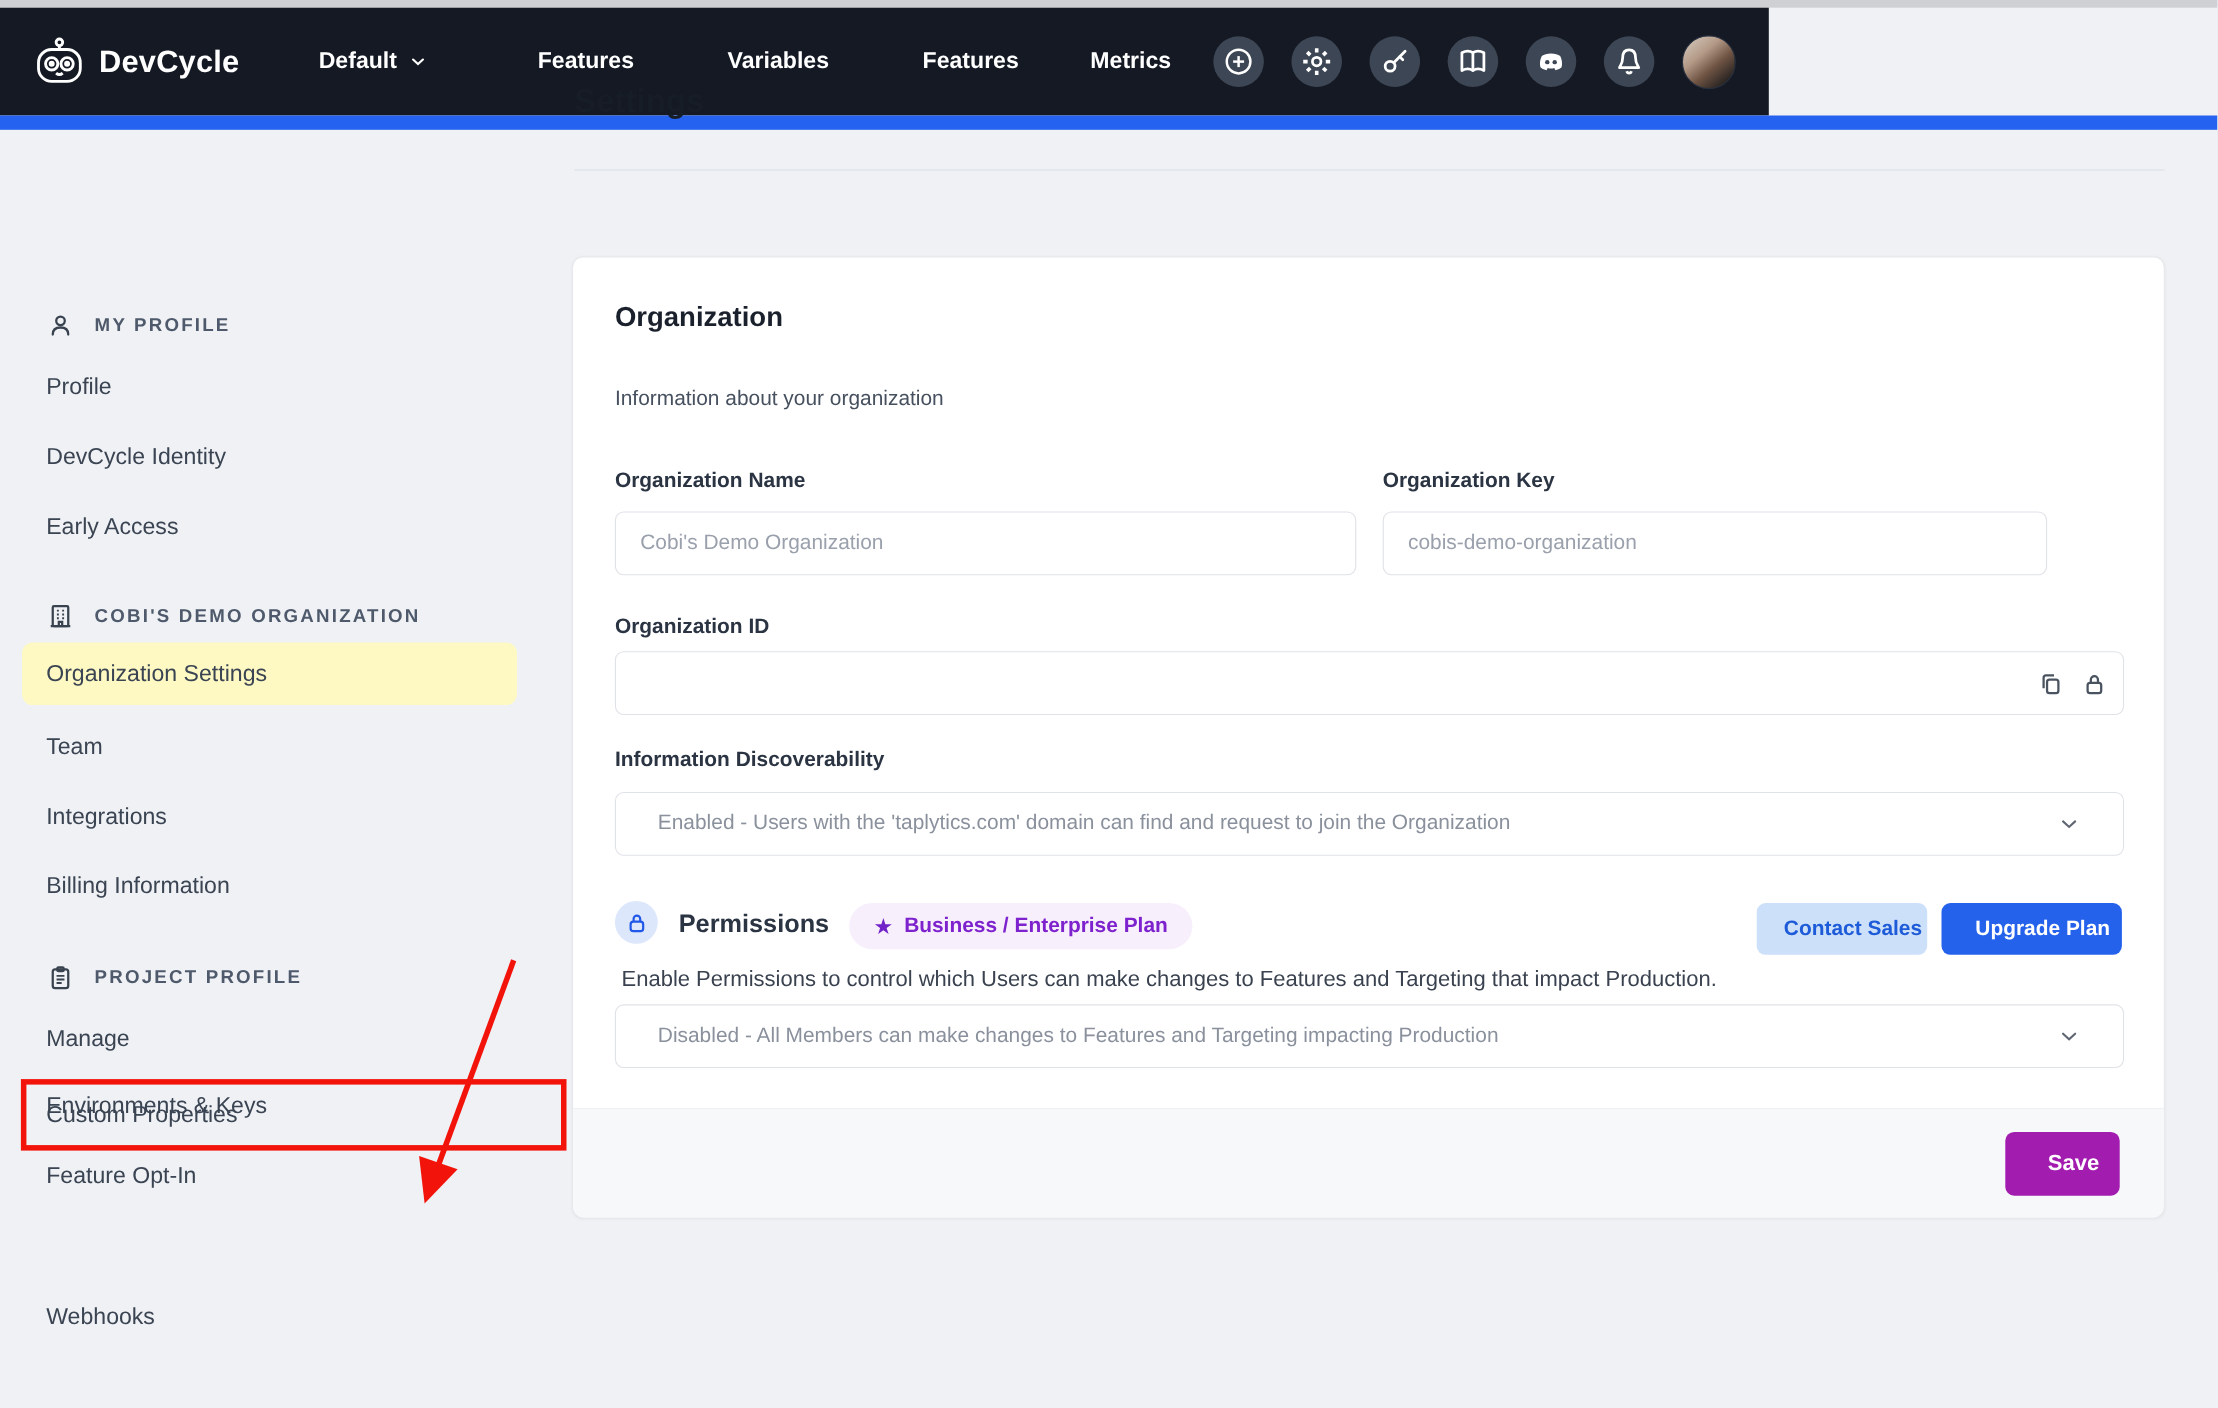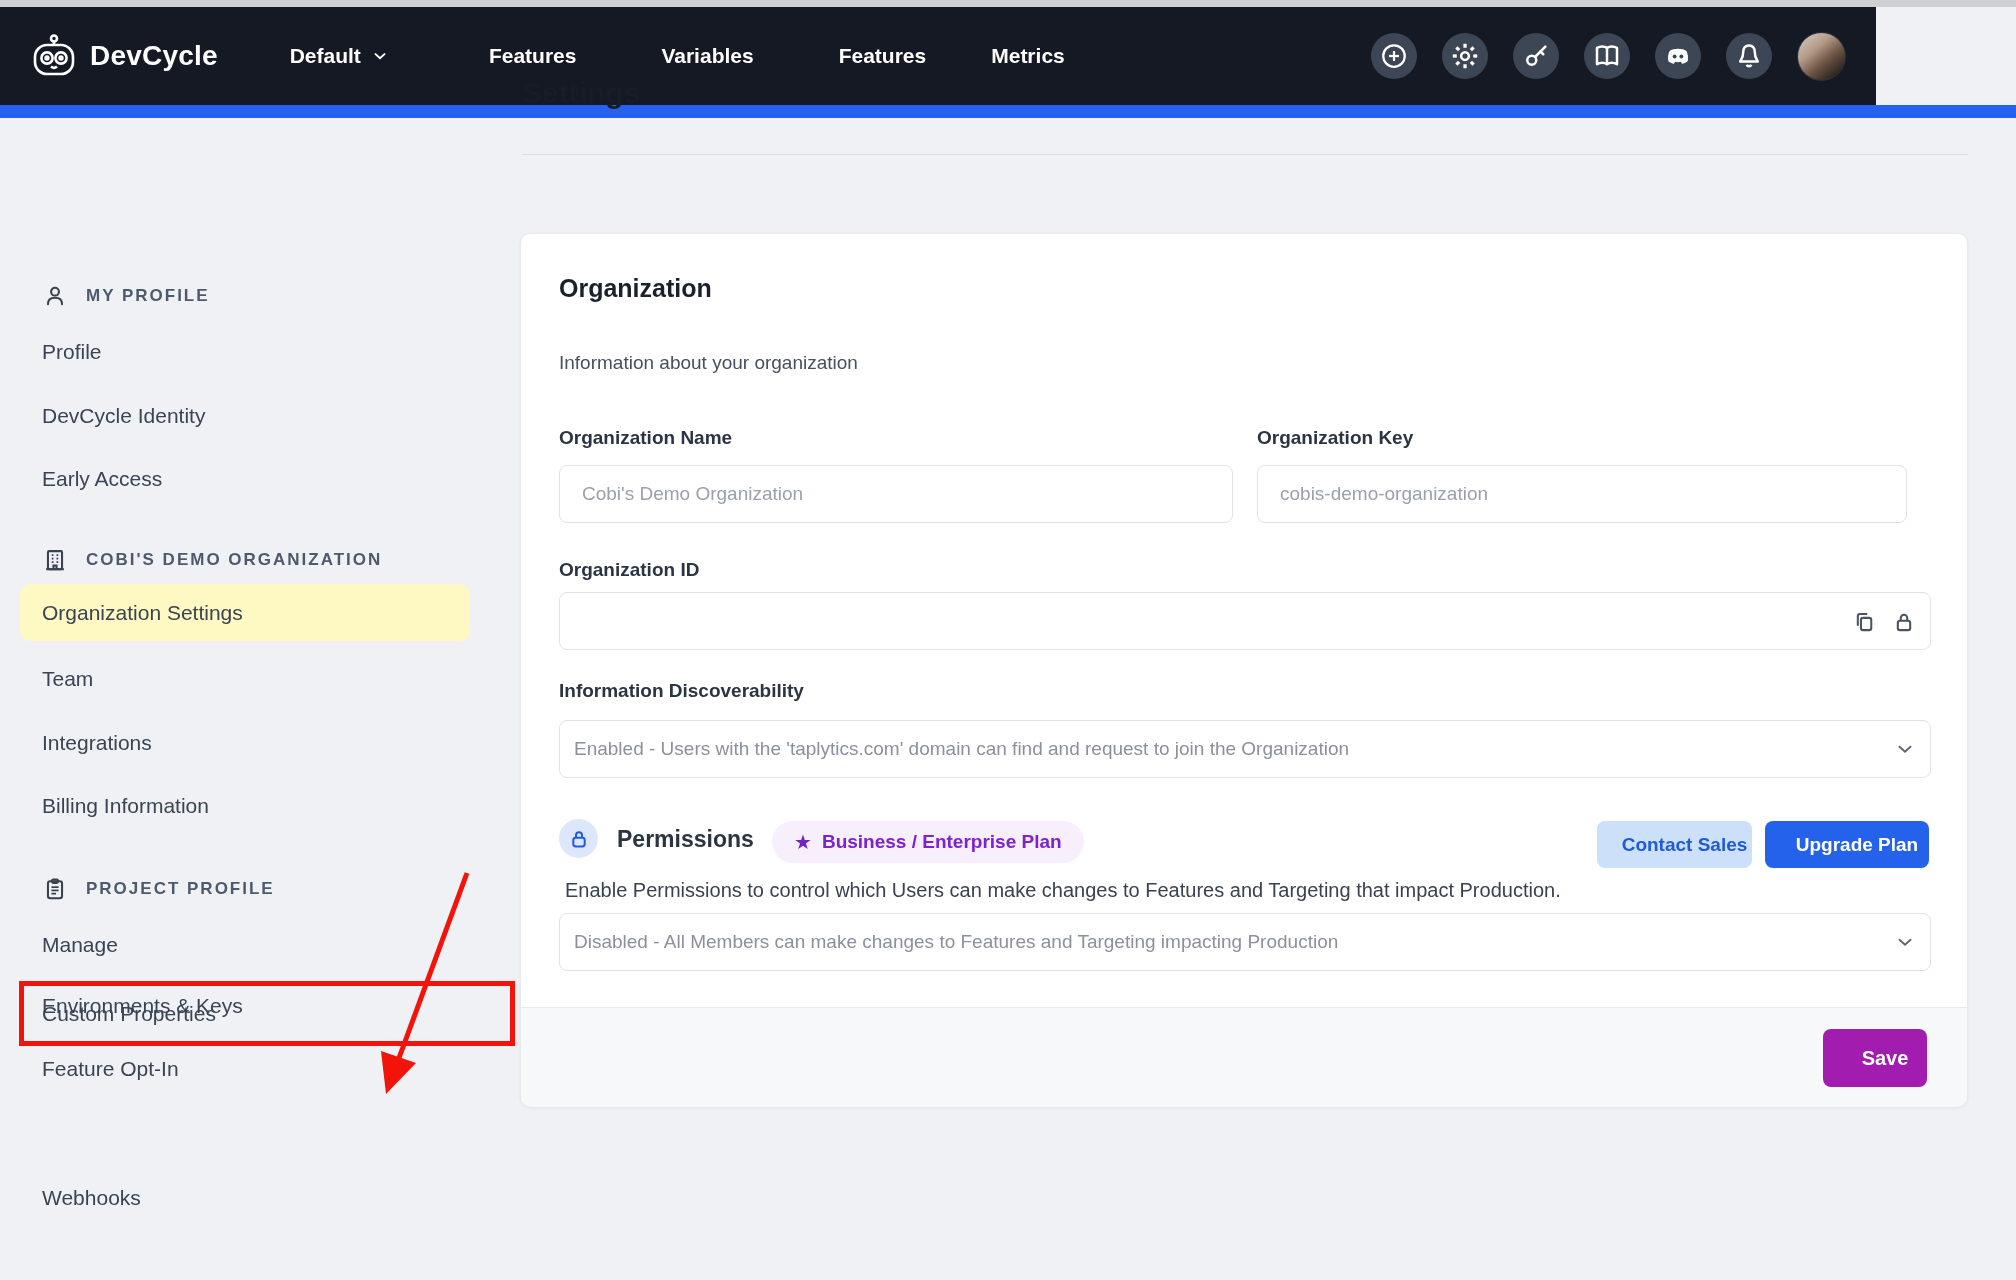--- a/index.html
+++ b/index.html
@@ -5,21 +5,21 @@
   * { margin:0; padding:0; box-sizing:border-box; }
   html,body { background:#e8eaee; }
   .stage {
     position:relative; width:2016px; height:1280px; overflow:hidden;
     font-family:"Liberation Sans","DejaVu Sans",sans-serif;
     background:#EFF1F4;
   }
   
   .top-edge { position:absolute; left:0; top:0; width:2016px; height:7px; background:#cfd0d3; }
   .navbar {
-    position:absolute; left:0; top:7px; width:1876px; height:98px;
+    position:absolute; left:0; top:7px; width:1608px; height:98px;
     background:#141923; display:flex; align-items:center; padding:0 30px;
   }
   .blue-strip { position:absolute; left:0; top:105px; width:2016px; height:13px; background:#2462EF; }
   .brand { display:flex; align-items:center; gap:12px; cursor:pointer; }
   .brand-name { color:#fff; font-size:28px; font-weight:700; letter-spacing:.2px; }
   .nav-links { display:flex; align-items:center; color:#fff; }
   .nav-proj { margin-left:72px; display:flex; align-items:center; gap:10px; font-size:21px; font-weight:600; cursor:pointer; }
   .nav-item { font-size:21px; font-weight:600; cursor:pointer; }
   .nav-item.f1{ margin-left:100px; } .nav-item.f2{ margin-left:85px; }
   .nav-item.f3{ margin-left:85px; } .nav-item.f4{ margin-left:65px; }
@@ -64,21 +64,21 @@
   .card-sub { position:absolute; left:38px; top:118px; font-size:19px; color:#46505E; }
   .field-label { position:absolute; font-size:19px; font-weight:600; color:#2B3442; }
   .text-input {
     position:absolute; height:58px; background:#fff; border:1px solid #DFE2E7; border-radius:8px;
     font-family:inherit; font-size:19px; color:#9AA0AC; padding:0 22px; outline:none;
   }
   .input-icons { position:absolute; display:flex; gap:14px; color:#4A5360; }
   .input-icons svg { cursor:pointer; }
   .selectbox {
     position:absolute; height:58px; background:#fff; border:1px solid #DFE2E7; border-radius:8px;
-    display:flex; align-items:center; padding:0 14px; font-size:19px; color:#8A919D; cursor:pointer;
+    display:flex; align-items:center; padding:0 38px; font-size:19px; color:#8A919D; cursor:pointer;
   }
   .selectbox .chev { margin-left:auto; color:#5F6673; }
   .perm-lock {
     position:absolute; left:38px; top:585px; width:39px; height:39px; border-radius:50%;
     background:#DCE7FB; display:flex; align-items:center; justify-content:center; color:#2258E7;
   }
   .perm-title { position:absolute; left:96px; top:592px; font-size:23px; font-weight:600; color:#2B3442; }
   .plan-pill {
     position:absolute; left:251px; top:587px; height:42px; padding:0 22px; border-radius:21px;
     background:#F7EFFC; display:flex; align-items:center; gap:10px;
@@ -244,21 +244,21 @@
   <div class="page-title">Settings</div>
   <div class="title-divider"></div>
 
   <div class="card">
     <div class="card-title">Organization</div>
     <div class="card-sub">Information about your organization</div>
 
     <div class="field-label" style="left:38px; top:193px">Organization Name</div>
     <div class="field-label" style="left:736px; top:193px">Organization Key</div>
     <input class="text-input" style="left: 38px; top: 231px; width: 674px;" value="Cobi's Demo Organization">
-    <input class="text-input" style="left: 736px; top: 231px; width: 650px;" value="cobis-demo-organization">
+    <input class="text-input" style="left: 736px; top: 231px; width: 604px;" value="cobis-demo-organization">
 
     <div class="field-label" style="left:38px; top:325px">Organization ID</div>
     <input class="text-input" style="left: 38px; top: 358px; width: 1372px;" value="">
     <div class="input-icons" style="left:1330px; top:375px">
       <svg width="26" height="26" viewBox="0 0 24 24" fill="none" stroke="currentColor" stroke-width="1.9" stroke-linejoin="round">
           <path d="M6.3 15.5 V6.6 a2 2 0 0 1 2-2 H15"></path>
           <rect x="9.2" y="8.2" width="9.5" height="11.3" rx="2"></rect>
         </svg>
       <svg width="26" height="26" viewBox="0 0 24 24" fill="none" stroke="currentColor" stroke-width="1.9">
           <rect x="6.3" y="10.8" width="11.4" height="8.7" rx="2"></rect>

